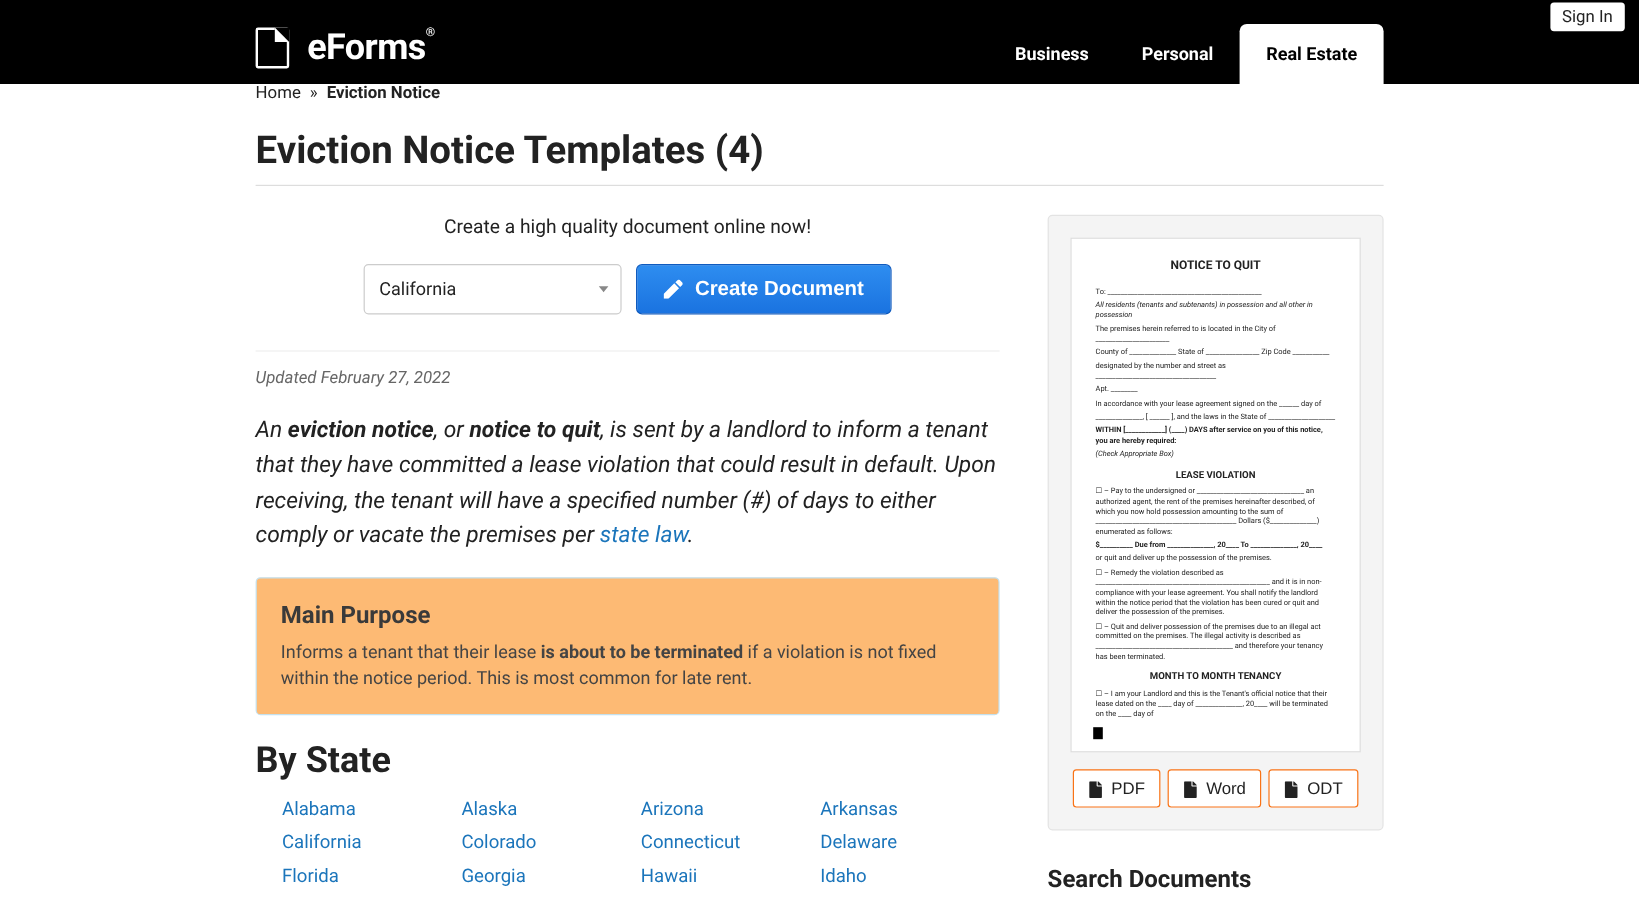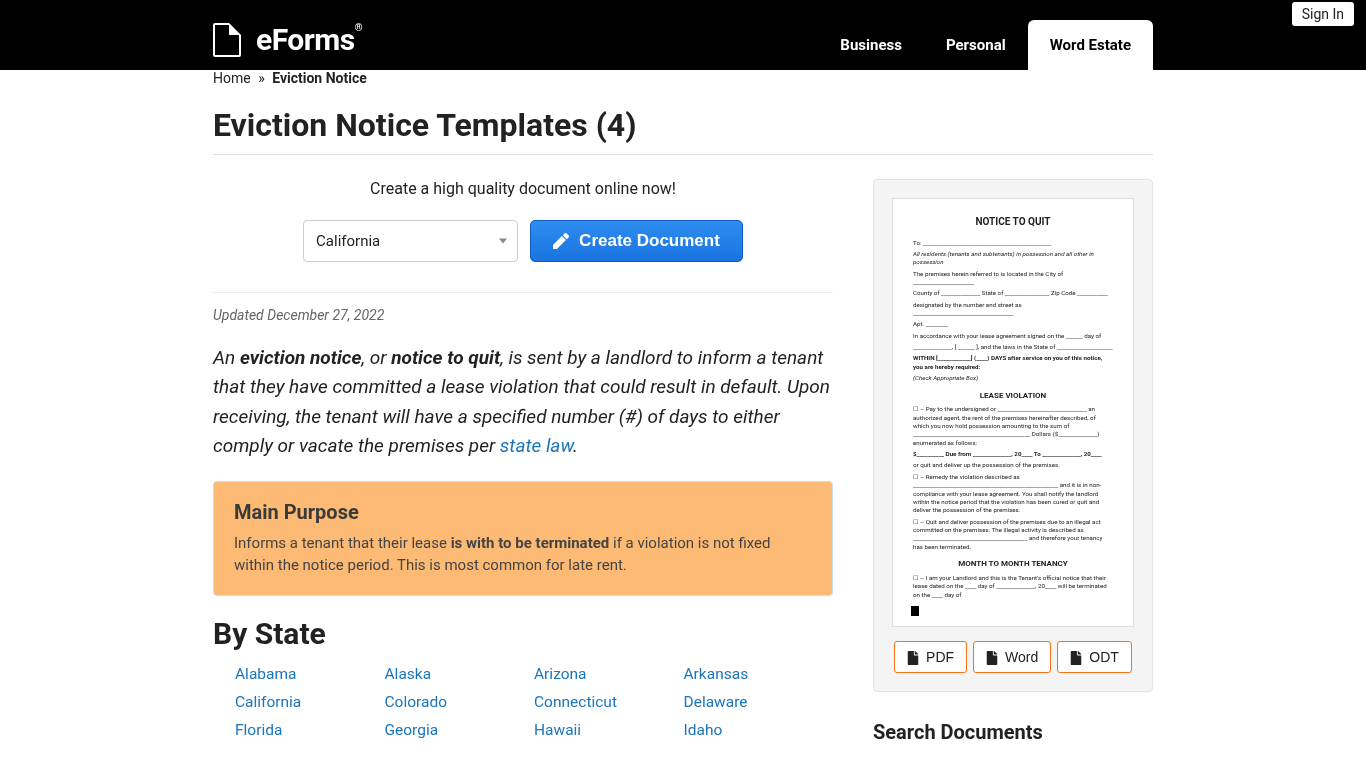--- a/index.html
+++ b/index.html
@@ -106,21 +106,21 @@
 <div class="topbar">
   <div class="signin">Sign In</div>
   <div class="topbar-inner">
     <a class="logo" href="#">
       <span class="logo-icon"></span>
       <span class="logo-text"><span>eForms</span><sup>®</sup></span>
     </a>
     <div class="nav">
       <div class="nav-item">Business</div>
       <div class="nav-item">Personal</div>
-      <div class="nav-item active">Word Estate</div>
+      <div class="nav-item active">Real Estate</div>
     </div>
   </div>
 </div>
 
 <div class="container">
   <div class="breadcrumb">
     <a href="#">Home</a>
     <span class="sep">»</span>
     <span class="current">Eviction Notice</span>
   </div>
@@ -140,30 +140,30 @@
             <svg viewBox="0 0 512 512">
                 <path d="M497.9 74.1L437.9 14.1c-18.7-18.7-49.1-18.7-67.9 0l-56.5 56.5 127.8 127.8 56.5-56.5c18.8-18.7 18.8-49.1.1-67.8zM284.3 99.8L0 384.1V512h127.9l284.3-284.3L284.3 99.8z"></path>
               </svg>
             <span>Create Document</span>
           </button>
         </div>
       </div>
 
       <hr class="sub-rule">
 
-      <div class="updated">Updated December 27, 2022</div>
+      <div class="updated">Updated February 27, 2022</div>
 
       <p class="intro">
         <span>An </span><b>eviction notice</b><span>, or </span><b>notice to quit</b><span>, is sent by a landlord to inform a tenant that they have committed a lease violation that could result in default. Upon receiving, the tenant will have a specified number (#) of days to either comply or vacate the premises per </span><a href="#">state law</a><span>.</span>
       </p>
 
       <div class="purpose-box">
         <h3>Main Purpose</h3>
         <p>
-          <span>Informs a tenant that their lease </span><b>is with to be terminated</b><span> if a violation is not fixed within the notice period. This is most common for late rent.</span>
+          <span>Informs a tenant that their lease </span><b>is about to be terminated</b><span> if a violation is not fixed within the notice period. This is most common for late rent.</span>
         </p>
       </div>
 
       <h2 class="section">By State</h2>
       <div class="state-grid">
         <a href="#">Alabama</a>
         <a href="#">Alaska</a>
         <a href="#">Arizona</a>
         <a href="#">Arkansas</a>
         <a href="#">California</a>

